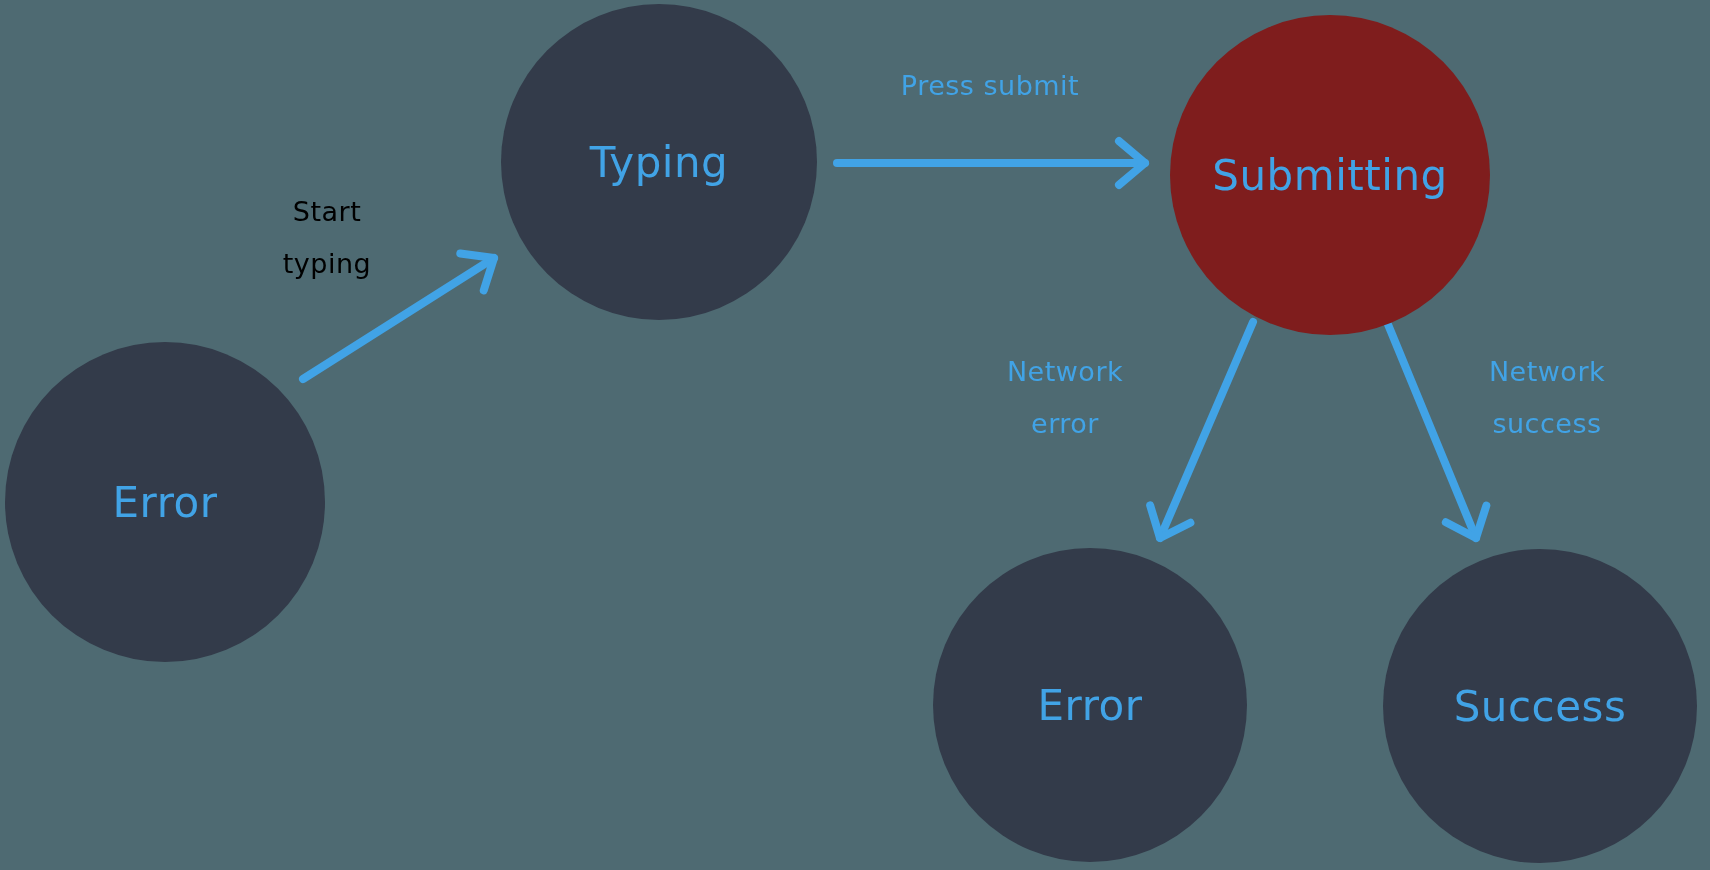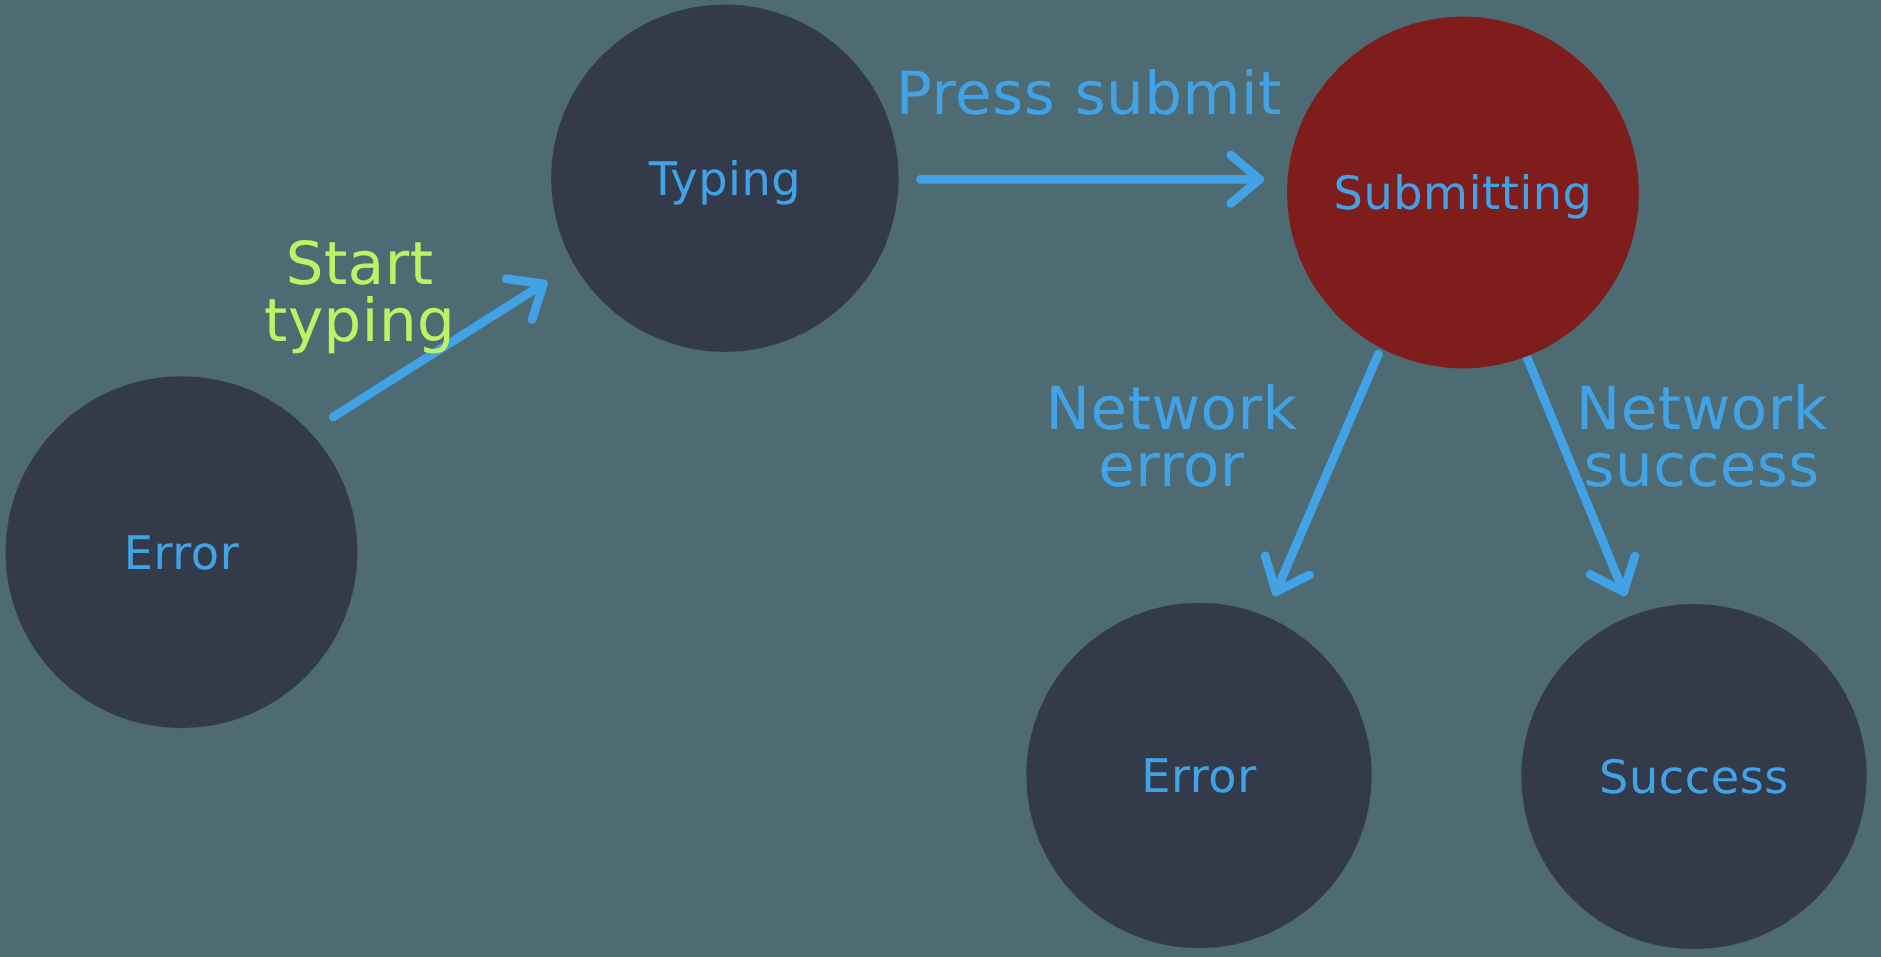--- a/index.html
+++ b/index.html
@@ -23,21 +23,21 @@
     display: flex;
     align-items: center;
     justify-content: center;
     font-size: 42px;
     letter-spacing: 0.5px;
   }
   .edge-label {
     position: absolute;
     transform: translate(-50%, -50%);
     text-align: center;
-    font-size: 54px;
+    font-size: 27px;
     line-height: 52px;
     letter-spacing: 0.5px;
     white-space: nowrap;
   }
 </style>
 </head>
 <body style="background: rgb(78, 106, 114);">
 
 <div id="canvas" style="width: 1710px; height: 870px; background: rgb(78, 106, 114);">
   <svg id="edges-svg" xmlns="http://www.w3.org/2000/svg" viewBox="0 0 1710 870">
@@ -51,21 +51,21 @@
       </g>
       <g stroke="#41A3E6" stroke-width="8" fill="none" stroke-linecap="round" stroke-linejoin="round">
         <line x1="1253" y1="322" x2="1160" y2="538"></line>
         <polyline points="1150.1658280721356,505.4532787750716 1160,538 1190.4016715377466,522.7770447116542"></polyline>
       </g>
       <g stroke="#41A3E6" stroke-width="8" fill="none" stroke-linecap="round" stroke-linejoin="round">
         <line x1="1387" y1="322" x2="1476" y2="538"></line>
         <polyline points="1445.8414889640956,522.3008212922704 1476,538 1486.3447954636747,505.61195889198086"></polyline>
       </g>
     </svg>
-<div class="edge-label" style="left: 327px; top: 238px; color: #bef264; margin-top: 28px;">
+<div class="edge-label" style="left: 327px; top: 238px; color: #000000;">
       <div>Start</div>
       <div>typing</div>
     </div>
     <div class="edge-label" style="left: 990px; top: 86px; color: rgb(65, 163, 230);">
       <div>Press submit</div>
     </div>
     <div class="edge-label" style="left: 1065px; top: 398px; color: rgb(65, 163, 230);">
       <div>Network</div>
       <div>error</div>
     </div>

